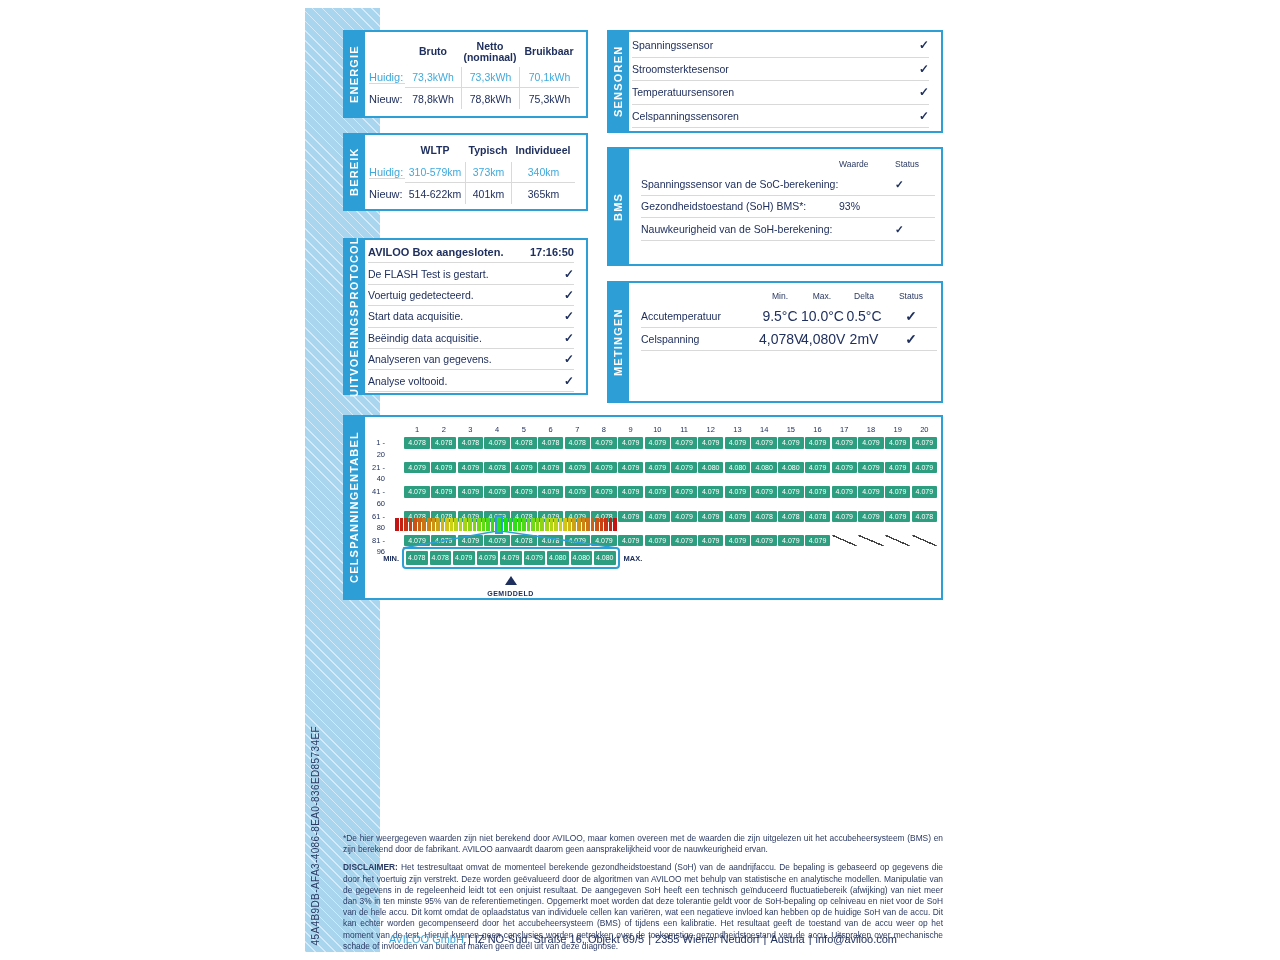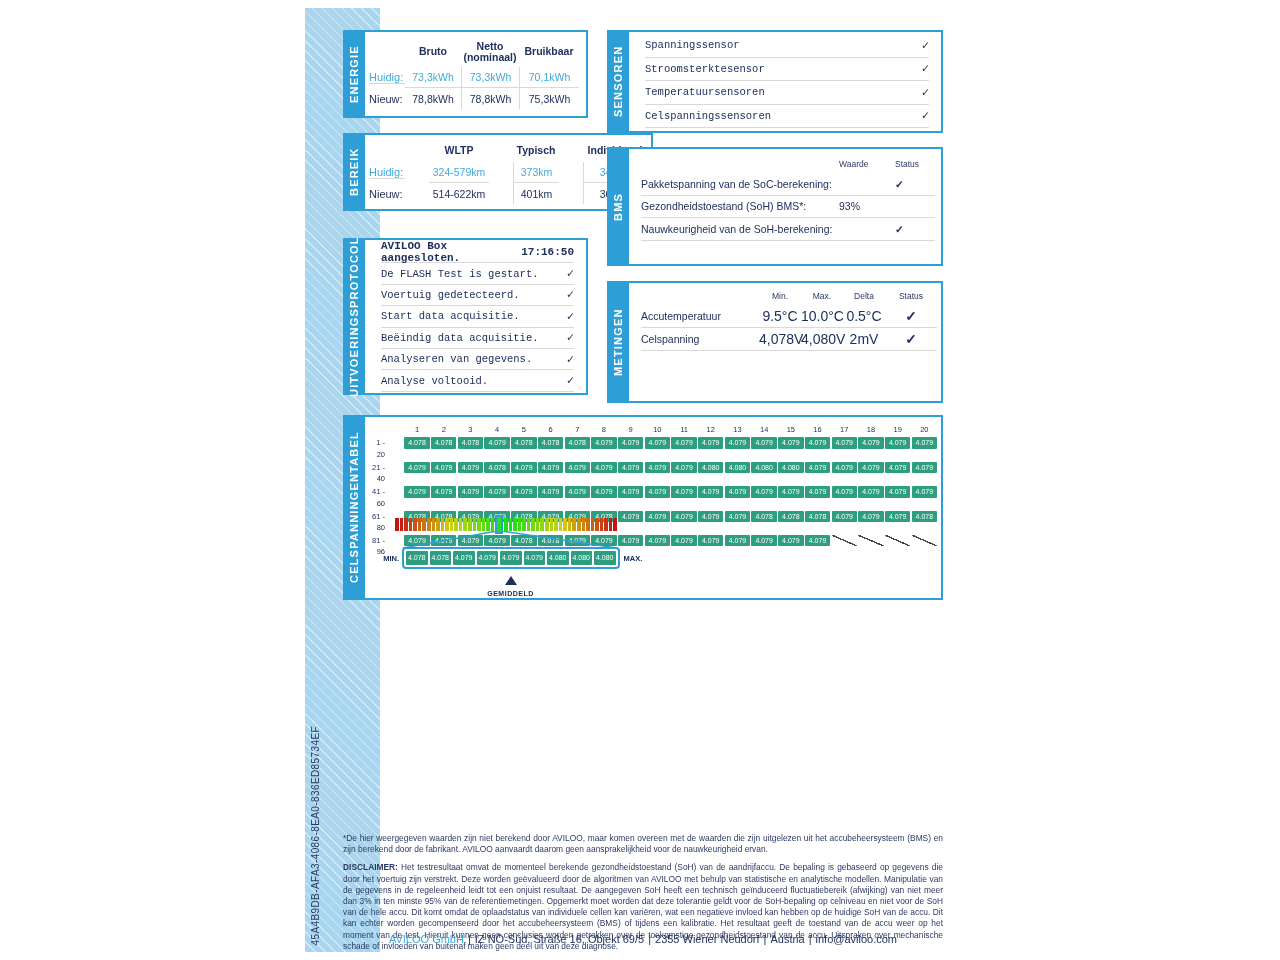--- a/index.html
+++ b/index.html
@@ -16,33 +16,33 @@
   .panel { position:absolute; display:flex; }
   .side-label { width:22px; background:#2d9fd6; color:#fff; font-weight:bold; font-size:11px; letter-spacing:1.2px;
                 display:flex; align-items:center; justify-content:center;
                 writing-mode:vertical-rl; transform:rotate(180deg); }
   .box { flex:1; background:#fff; border:2px solid #2d9fd6; border-left:none; position:relative; }
 
   
   .vt { padding:5px 4px 0 4px; }
   .vt-row { display:grid; align-items:center; }
   #energie-grid .vt-row { grid-template-columns:36px 56px 58px 60px; }
-  #bereik-grid  .vt-row { grid-template-columns:36px 60px 46px 64px;gap:24px; }
+  #bereik-grid  .vt-row { grid-template-columns:36px 60px 46px 64px; }
   .vt-head { height:30px; }
   #bereik-grid .vt-head { height:22px; }
   .vt-data { height:21px; }
   .vt-h { font-weight:bold; font-size:10.5px; text-align:center; white-space:pre-line; line-height:11.5px; }
   .vt-label { font-size:11px; text-align:left; padding-right:5px; }
   .vt-cell { font-size:10.5px; text-align:center; height:100%; display:flex; align-items:center; justify-content:center; }
   .vt-data .vt-cell:nth-child(3), .vt-data .vt-cell:nth-child(4) { border-left:1px solid #d9d9d9; }
   .vt-row.hl .vt-cell, .vt-row.hl .vt-label { border-bottom:1px solid #d9d9d9; }
   .vt-row.hl { color:#3fa9dc; }
 
   
-  .cl { padding:2px 12px 0 16px;font-family:Liberation Mono, monospace; }
+  .cl { padding:2px 12px 0 3px; }
   .cl-row { display:flex; justify-content:space-between; align-items:center; border-bottom:1px solid #d9d9d9; height:21.4px; font-size:10.5px; }
   #sensoren-list .cl-row { height:23.5px; }
   .cl-bold .cl-label, .cl-time { font-weight:bold; font-size:11px; }
   .check { font-weight:bold; font-size:12px; color:#20305e; }
 
   
   .bg { padding:6px 6px 0 12px; }
   .bg-row { display:grid; grid-template-columns:1fr 56px 40px; align-items:center; }
   .bg-head { height:18px; }
   .bg-data { height:22.5px; border-bottom:1px solid #d9d9d9; }
@@ -127,21 +127,21 @@
     <div class="box">
         <div class="vt" id="bereik-grid">
           <div class="vt-row vt-head">
             <div class="vt-label"></div>
             <div class="vt-cell vt-h">WLTP</div>
             <div class="vt-cell vt-h">Typisch</div>
             <div class="vt-cell vt-h">Individueel</div>
           </div>
           <div class="vt-row vt-data hl">
             <div class="vt-label">Huidig:</div>
-            <div class="vt-cell">324-579km</div>
+            <div class="vt-cell">310-579km</div>
             <div class="vt-cell">373km</div>
             <div class="vt-cell">340km</div>
           </div>
           <div class="vt-row vt-data">
             <div class="vt-label">Nieuw:</div>
             <div class="vt-cell">514-622km</div>
             <div class="vt-cell">401km</div>
             <div class="vt-cell">365km</div>
           </div>
         </div>
@@ -211,21 +211,21 @@
   <section class="panel" style="left:607px; top:147px; width:336px; height:119px;">
     <div class="side-label">BMS</div>
     <div class="box">
         <div class="bg" id="bms-grid">
           <div class="bg-row bg-head">
             <div class="bg-label"></div>
             <div class="bg-cell bg-h">Waarde</div>
             <div class="bg-cell bg-h">Status</div>
           </div>
           <div class="bg-row bg-data">
-            <div class="bg-label">Pakketspanning van de SoC-berekening:</div>
+            <div class="bg-label">Spanningssensor van de SoC-berekening:</div>
             <div class="bg-cell"></div>
             <div class="bg-cell check">✓</div>
           </div>
           <div class="bg-row bg-data">
             <div class="bg-label">Gezondheidstoestand (SoH) BMS*:</div>
             <div class="bg-cell">93%</div>
             <div class="bg-cell"></div>
           </div>
           <div class="bg-row bg-data">
             <div class="bg-label">Nauwkeurigheid van de SoH-berekening:</div>

